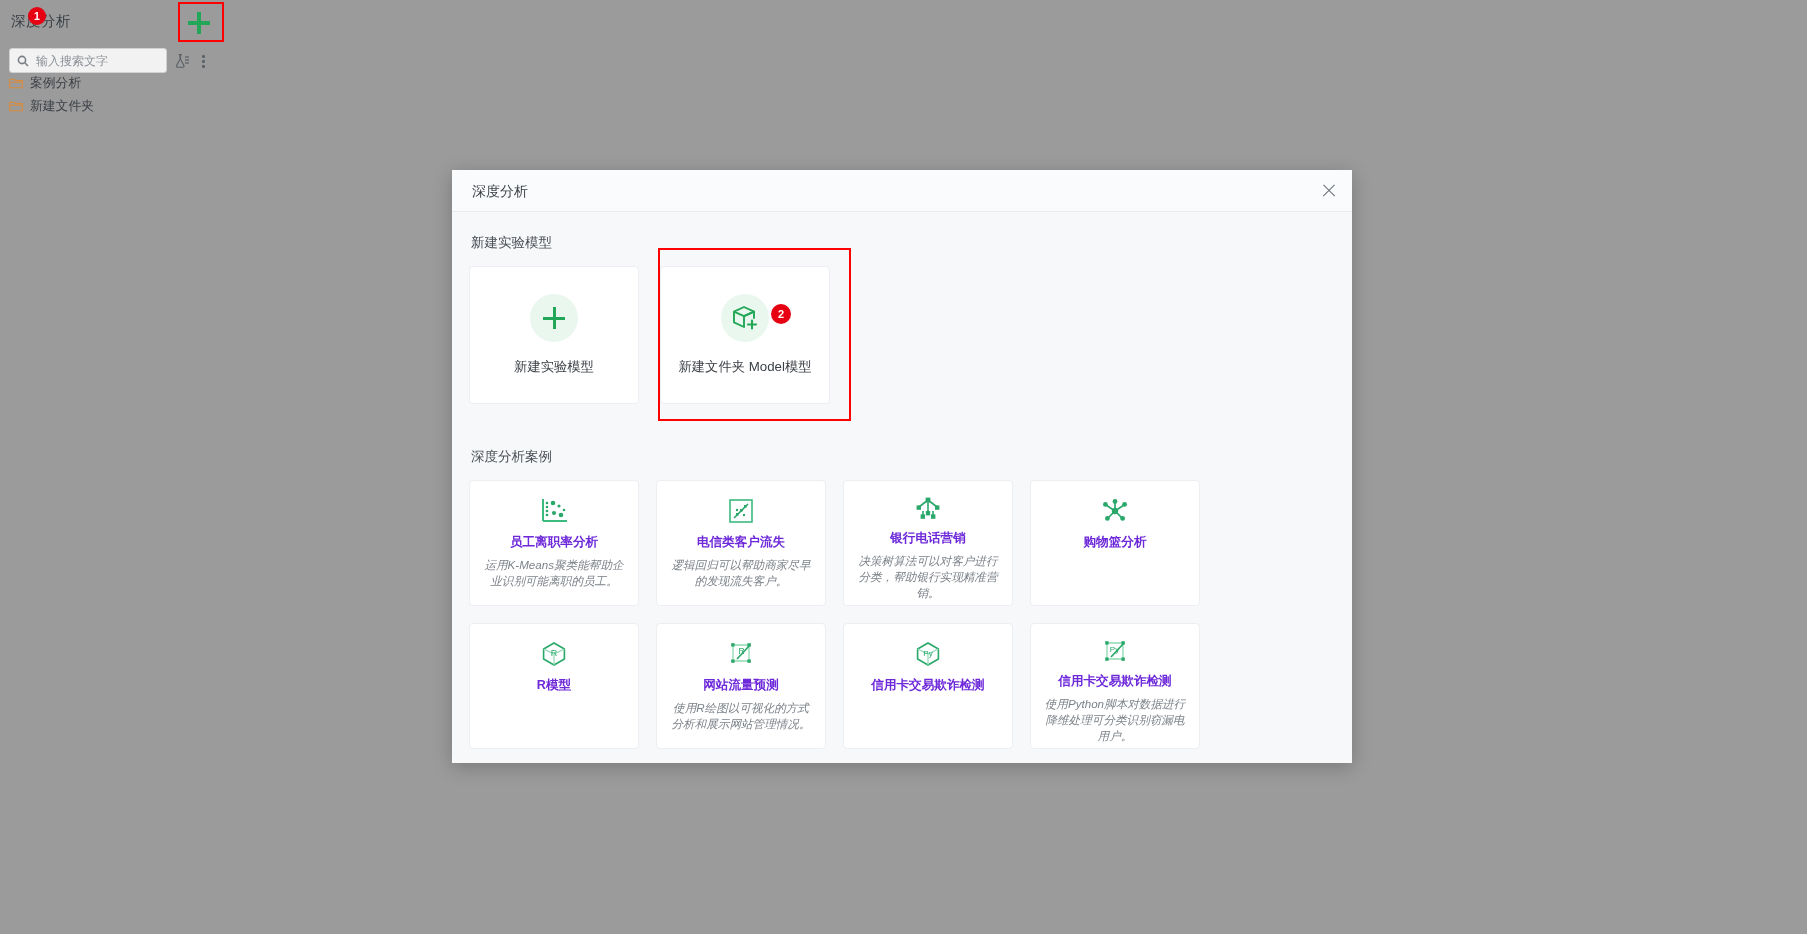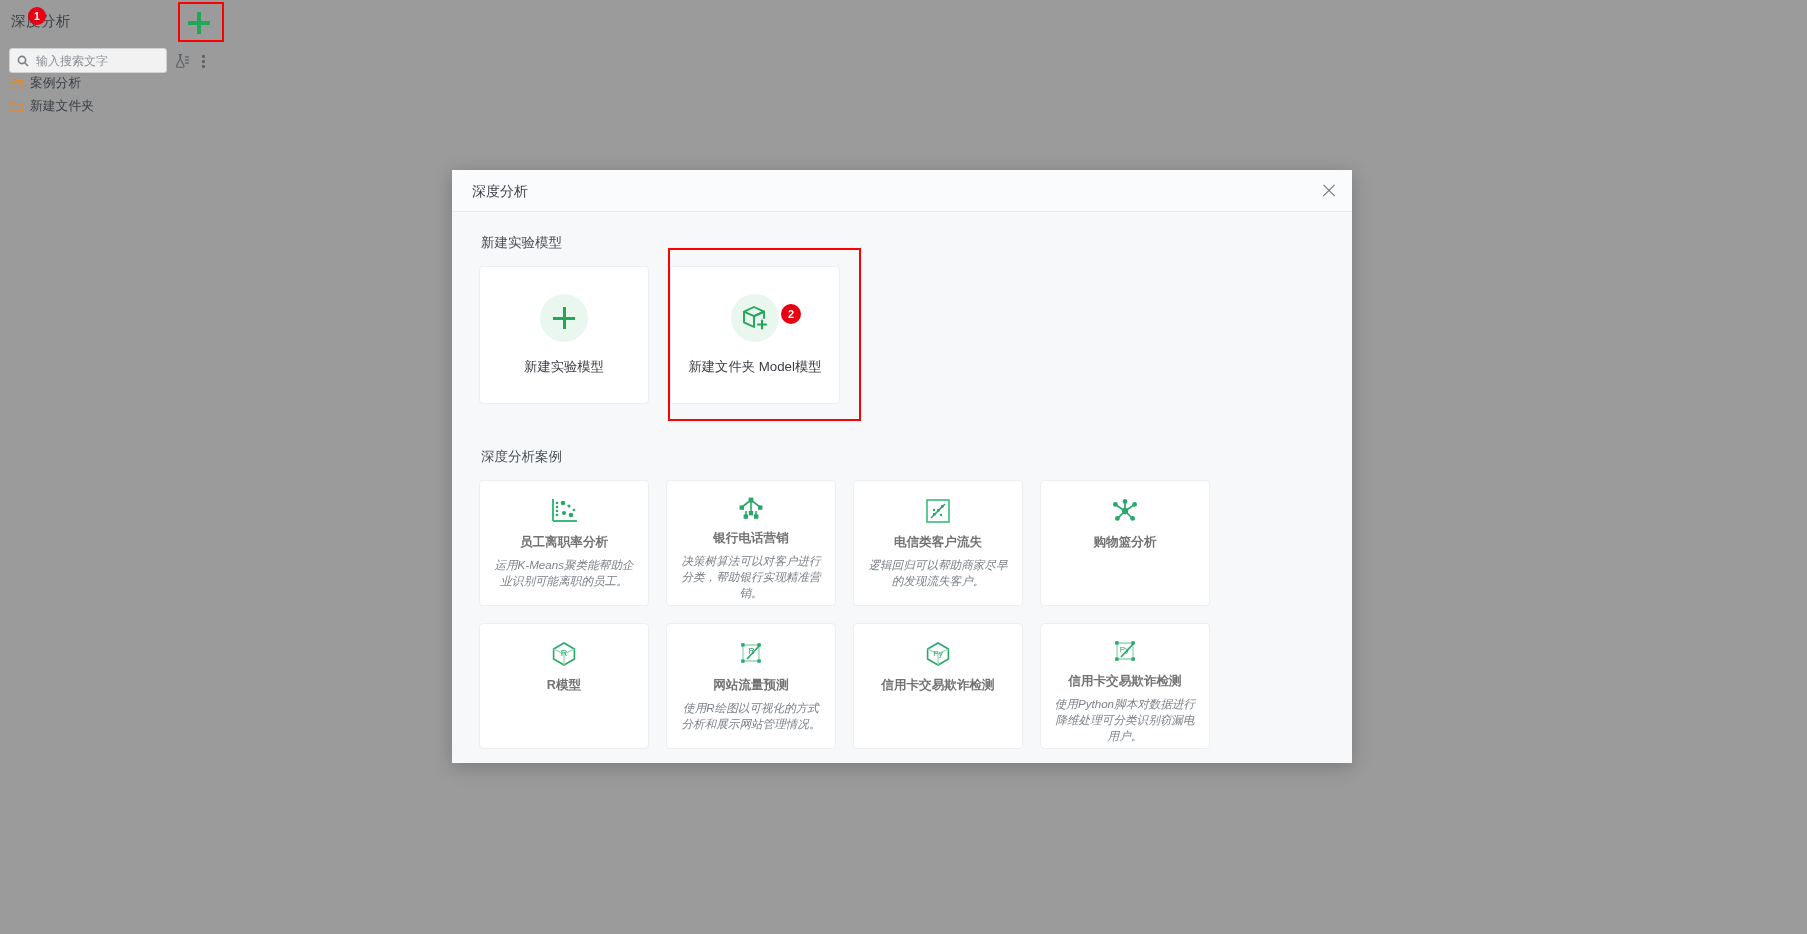--- a/index.html
+++ b/index.html
@@ -119,21 +119,21 @@
     width: 18px; height: 18px; cursor: pointer;
   }
   #modal-close::before, #modal-close::after {
     content: ""; position: absolute; left: 1px; top: 8px;
     width: 16px; height: 1.3px; background: #6a7078;
   }
   #modal-close::before { transform: rotate(45deg); }
   #modal-close::after  { transform: rotate(-45deg); }
 
   #modal-body {
-    position: relative; padding: 22px 27px 0 27px; height: 551px;
+    position: relative; padding: 22px 27px 0 17px; height: 551px;
   }
   .section-title {
     font-size: 13.5px; color: #4a4f56; margin: 0 0 14px 2px;
   }
   #section-2-title { margin-top: 44px; }
 
   
   #new-model-row {
     position: relative; display: flex; gap: 21px;
   }
@@ -183,21 +183,21 @@
   .case-card {
     width: 170px; height: 126px;
     background: #ffffff; border-radius: 4px;
     border: 1px solid #eceef1;
     padding: 14px 12px 10px 12px;
     display: flex; flex-direction: column; align-items: center;
     cursor: pointer;
   }
   .case-icon { height: 32px; margin-bottom: 7px; display:flex; align-items:center; }
   .case-title {
-    font-size: 12.6px; font-weight: bold; color: #737373;
+    font-size: 12.6px; font-weight: bold; color: #6d28d9;
     margin-bottom: 6px; text-align: center;
   }
   .case-desc {
     font-size: 11.6px; color: #7c8289; line-height: 16px;
     text-align: center;
     font-style: italic;
   }
 </style>
 </head>
 <body>
@@ -313,53 +313,53 @@
             <circle cx="22" cy="18" r="2.3" fill="#2aa86a"></circle>
             <circle cx="25" cy="13" r="1.3" fill="#2aa86a"></circle>
           </svg>
         </div>
         <div class="case-title">员工离职率分析</div>
         <div class="case-desc">运用K-Means聚类能帮助企业识别可能离职的员工。</div>
       </div>
 
       <div class="case-card">
         <div class="case-icon">
+          <svg width="28" height="28" viewBox="0 0 28 28">
+            <rect x="3" y="3" width="22" height="22" fill="none" stroke="#3dbb7e" stroke-width="1.6"></rect>
+            <line x1="7" y1="21" x2="21" y2="7" stroke="#2aa86a" stroke-width="1.6"></line>
+            <rect x="9" y="16" width="2.6" height="2.6" fill="#2aa86a"></rect>
+            <rect x="13" y="12" width="2.6" height="2.6" fill="#2aa86a"></rect>
+            <rect x="17" y="8" width="2.6" height="2.6" fill="#2aa86a"></rect>
+            <circle cx="10" cy="13" r="1.2" fill="#2aa86a"></circle>
+            <circle cx="17" cy="18" r="1.2" fill="#2aa86a"></circle>
+          </svg>
+        </div>
+        <div class="case-title">电信类客户流失</div>
+        <div class="case-desc">逻辑回归可以帮助商家尽早的发现流失客户。</div>
+      </div>
+
+      <div class="case-card">
+        <div class="case-icon">
           <svg width="30" height="28" viewBox="0 0 30 28">
             <path d="M15 5 L6 12 M15 5 L24 12 M15 5 L15 12 M10 16 L10 20 M20 16 L20 20" stroke="#2aa86a" stroke-width="1.6" fill="none"></path>
             <path d="M15 12 L15 17" stroke="#2aa86a" stroke-width="1.6"></path>
             <rect x="12.6" y="2.6" width="4.8" height="4.8" fill="#2aa86a"></rect>
             <rect x="3.6" y="10.4" width="4.4" height="4.4" fill="#2aa86a"></rect>
             <rect x="22" y="10.4" width="4.4" height="4.4" fill="#2aa86a"></rect>
             <rect x="12.8" y="16" width="4.4" height="4.4" fill="#2aa86a"></rect>
             <rect x="7.6" y="19.4" width="4.4" height="4.4" fill="#2aa86a"></rect>
             <rect x="18" y="19.4" width="4.4" height="4.4" fill="#2aa86a"></rect>
           </svg>
         </div>
         <div class="case-title">银行电话营销</div>
         <div class="case-desc">决策树算法可以对客户进行分类，帮助银行实现精准营销。</div>
       </div>
 
       <div class="case-card">
         <div class="case-icon">
-          <svg width="28" height="28" viewBox="0 0 28 28">
-            <rect x="3" y="3" width="22" height="22" fill="none" stroke="#3dbb7e" stroke-width="1.6"></rect>
-            <line x1="7" y1="21" x2="21" y2="7" stroke="#2aa86a" stroke-width="1.6"></line>
-            <rect x="9" y="16" width="2.6" height="2.6" fill="#2aa86a"></rect>
-            <rect x="13" y="12" width="2.6" height="2.6" fill="#2aa86a"></rect>
-            <rect x="17" y="8" width="2.6" height="2.6" fill="#2aa86a"></rect>
-            <circle cx="10" cy="13" r="1.2" fill="#2aa86a"></circle>
-            <circle cx="17" cy="18" r="1.2" fill="#2aa86a"></circle>
-          </svg>
-        </div>
-        <div class="case-title">电信类客户流失</div>
-        <div class="case-desc">逻辑回归可以帮助商家尽早的发现流失客户。</div>
-      </div>
-
-      <div class="case-card">
-        <div class="case-icon">
           <svg width="30" height="28" viewBox="0 0 30 28">
             <path d="M15 14 L15 5 M15 14 L6 8 M15 14 L24 8 M15 14 L8 21 M15 14 L22 21" stroke="#2aa86a" stroke-width="1.7" fill="none"></path>
             <circle cx="15" cy="14" r="3.2" fill="#2aa86a"></circle>
             <circle cx="15" cy="4.5" r="2.4" fill="#2aa86a"></circle>
             <circle cx="5.4" cy="7.4" r="2.4" fill="#2aa86a"></circle>
             <circle cx="24.6" cy="7.4" r="2.4" fill="#2aa86a"></circle>
             <circle cx="7.4" cy="21.4" r="2.4" fill="#2aa86a"></circle>
             <circle cx="22.6" cy="21.4" r="2.4" fill="#2aa86a"></circle>
           </svg>
         </div>

